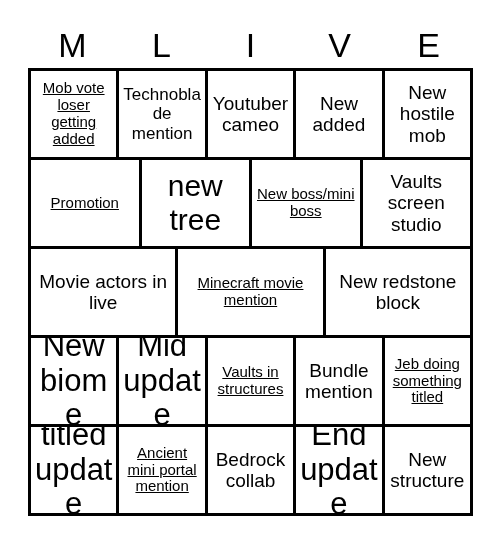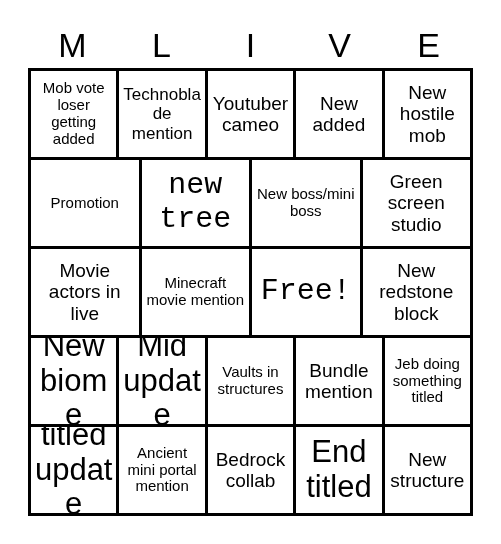--- a/index.html
+++ b/index.html
@@ -62,24 +62,24 @@
     overflow: hidden;
   }
   .cell-text {
     display: block;
     width: 100%;
     line-height: 1.12;
     word-wrap: break-word;
   }
   
   .fs-xs .cell-text { font-size: 17px; }
-  .fs-sm .cell-text { font-size: 15px; }
+  .fs-sm .cell-text { font-size: 15px; text-decoration: underline; }
   .fs-md .cell-text { font-size: 19px; }
   .fs-lg .cell-text { font-size: 31px; }
-  .fs-xl .cell-text { font-size: 30px; font-family: Liberation Mono, monospace; }
+  .fs-xl .cell-text { font-size: 30px; }
 </style>
 </head>
 <body>
 
 <div class="bingo-card">
 
   <div class="header-row">
     <div class="header-letter">M</div>
     <div class="header-letter">L</div>
     <div class="header-letter">I</div>
@@ -111,33 +111,30 @@
       <div class="cell fs-sm">
           <span class="cell-text">Promotion</span>
         </div>
       <div class="cell fs-xl">
           <span class="cell-text">new tree</span>
         </div>
       <div class="cell fs-sm">
           <span class="cell-text">New boss/mini boss</span>
         </div>
       <div class="cell fs-md">
-          <span class="cell-text">Green screen studio</span>
+          <span class="cell-text">Vaults screen studio</span>
         </div>
     </div>
 
     <div class="grid-row">
       <div class="cell fs-md">
           <span class="cell-text">Movie actors in live</span>
         </div>
       <div class="cell fs-sm">
           <span class="cell-text">Minecraft movie mention</span>
-        </div>
-      <div class="cell fs-xl">
-          <span class="cell-text">Free!</span>
         </div>
       <div class="cell fs-md">
           <span class="cell-text">New redstone block</span>
         </div>
     </div>
 
     <div class="grid-row">
       <div class="cell fs-lg">
           <span class="cell-text">New biome</span>
         </div>
@@ -159,21 +156,21 @@
       <div class="cell fs-lg">
           <span class="cell-text">titled update</span>
         </div>
       <div class="cell fs-sm">
           <span class="cell-text">Ancient mini portal mention</span>
         </div>
       <div class="cell fs-md">
           <span class="cell-text">Bedrock collab</span>
         </div>
       <div class="cell fs-lg">
-          <span class="cell-text">End titled</span>
+          <span class="cell-text">End update</span>
         </div>
       <div class="cell fs-md">
           <span class="cell-text">New structure</span>
         </div>
     </div>
 
   </div>
 </div>
 
 </body></html>

